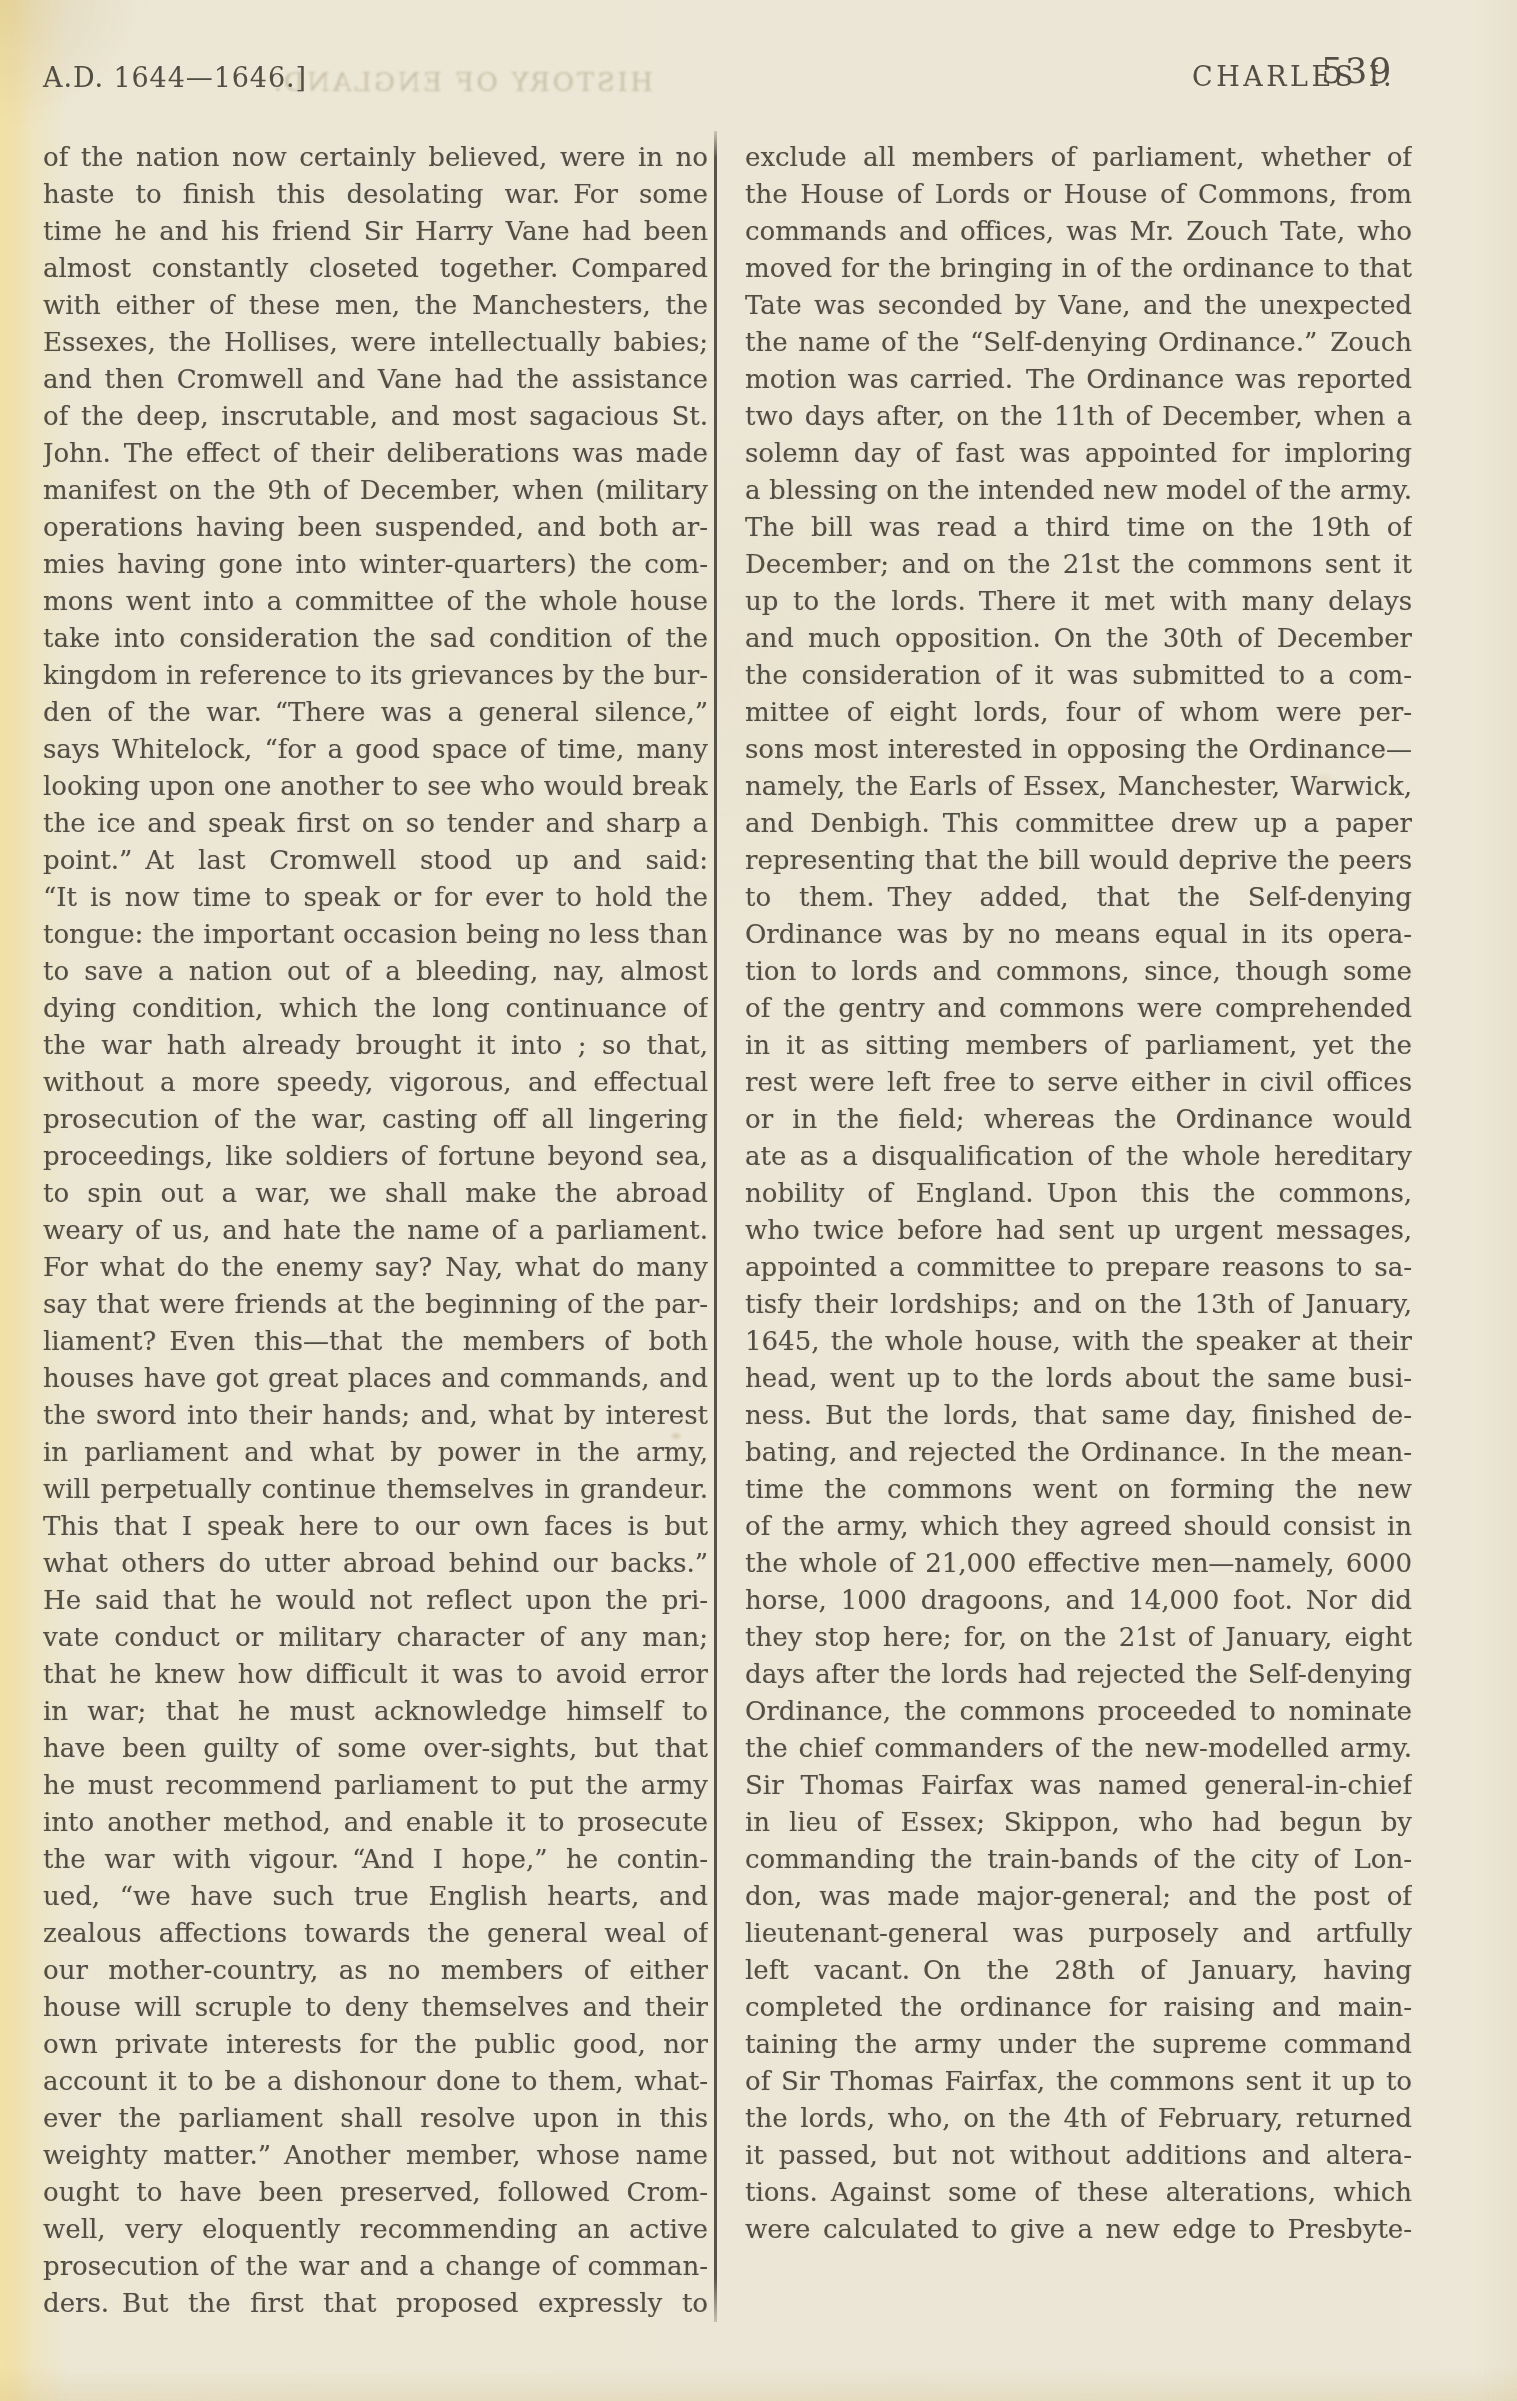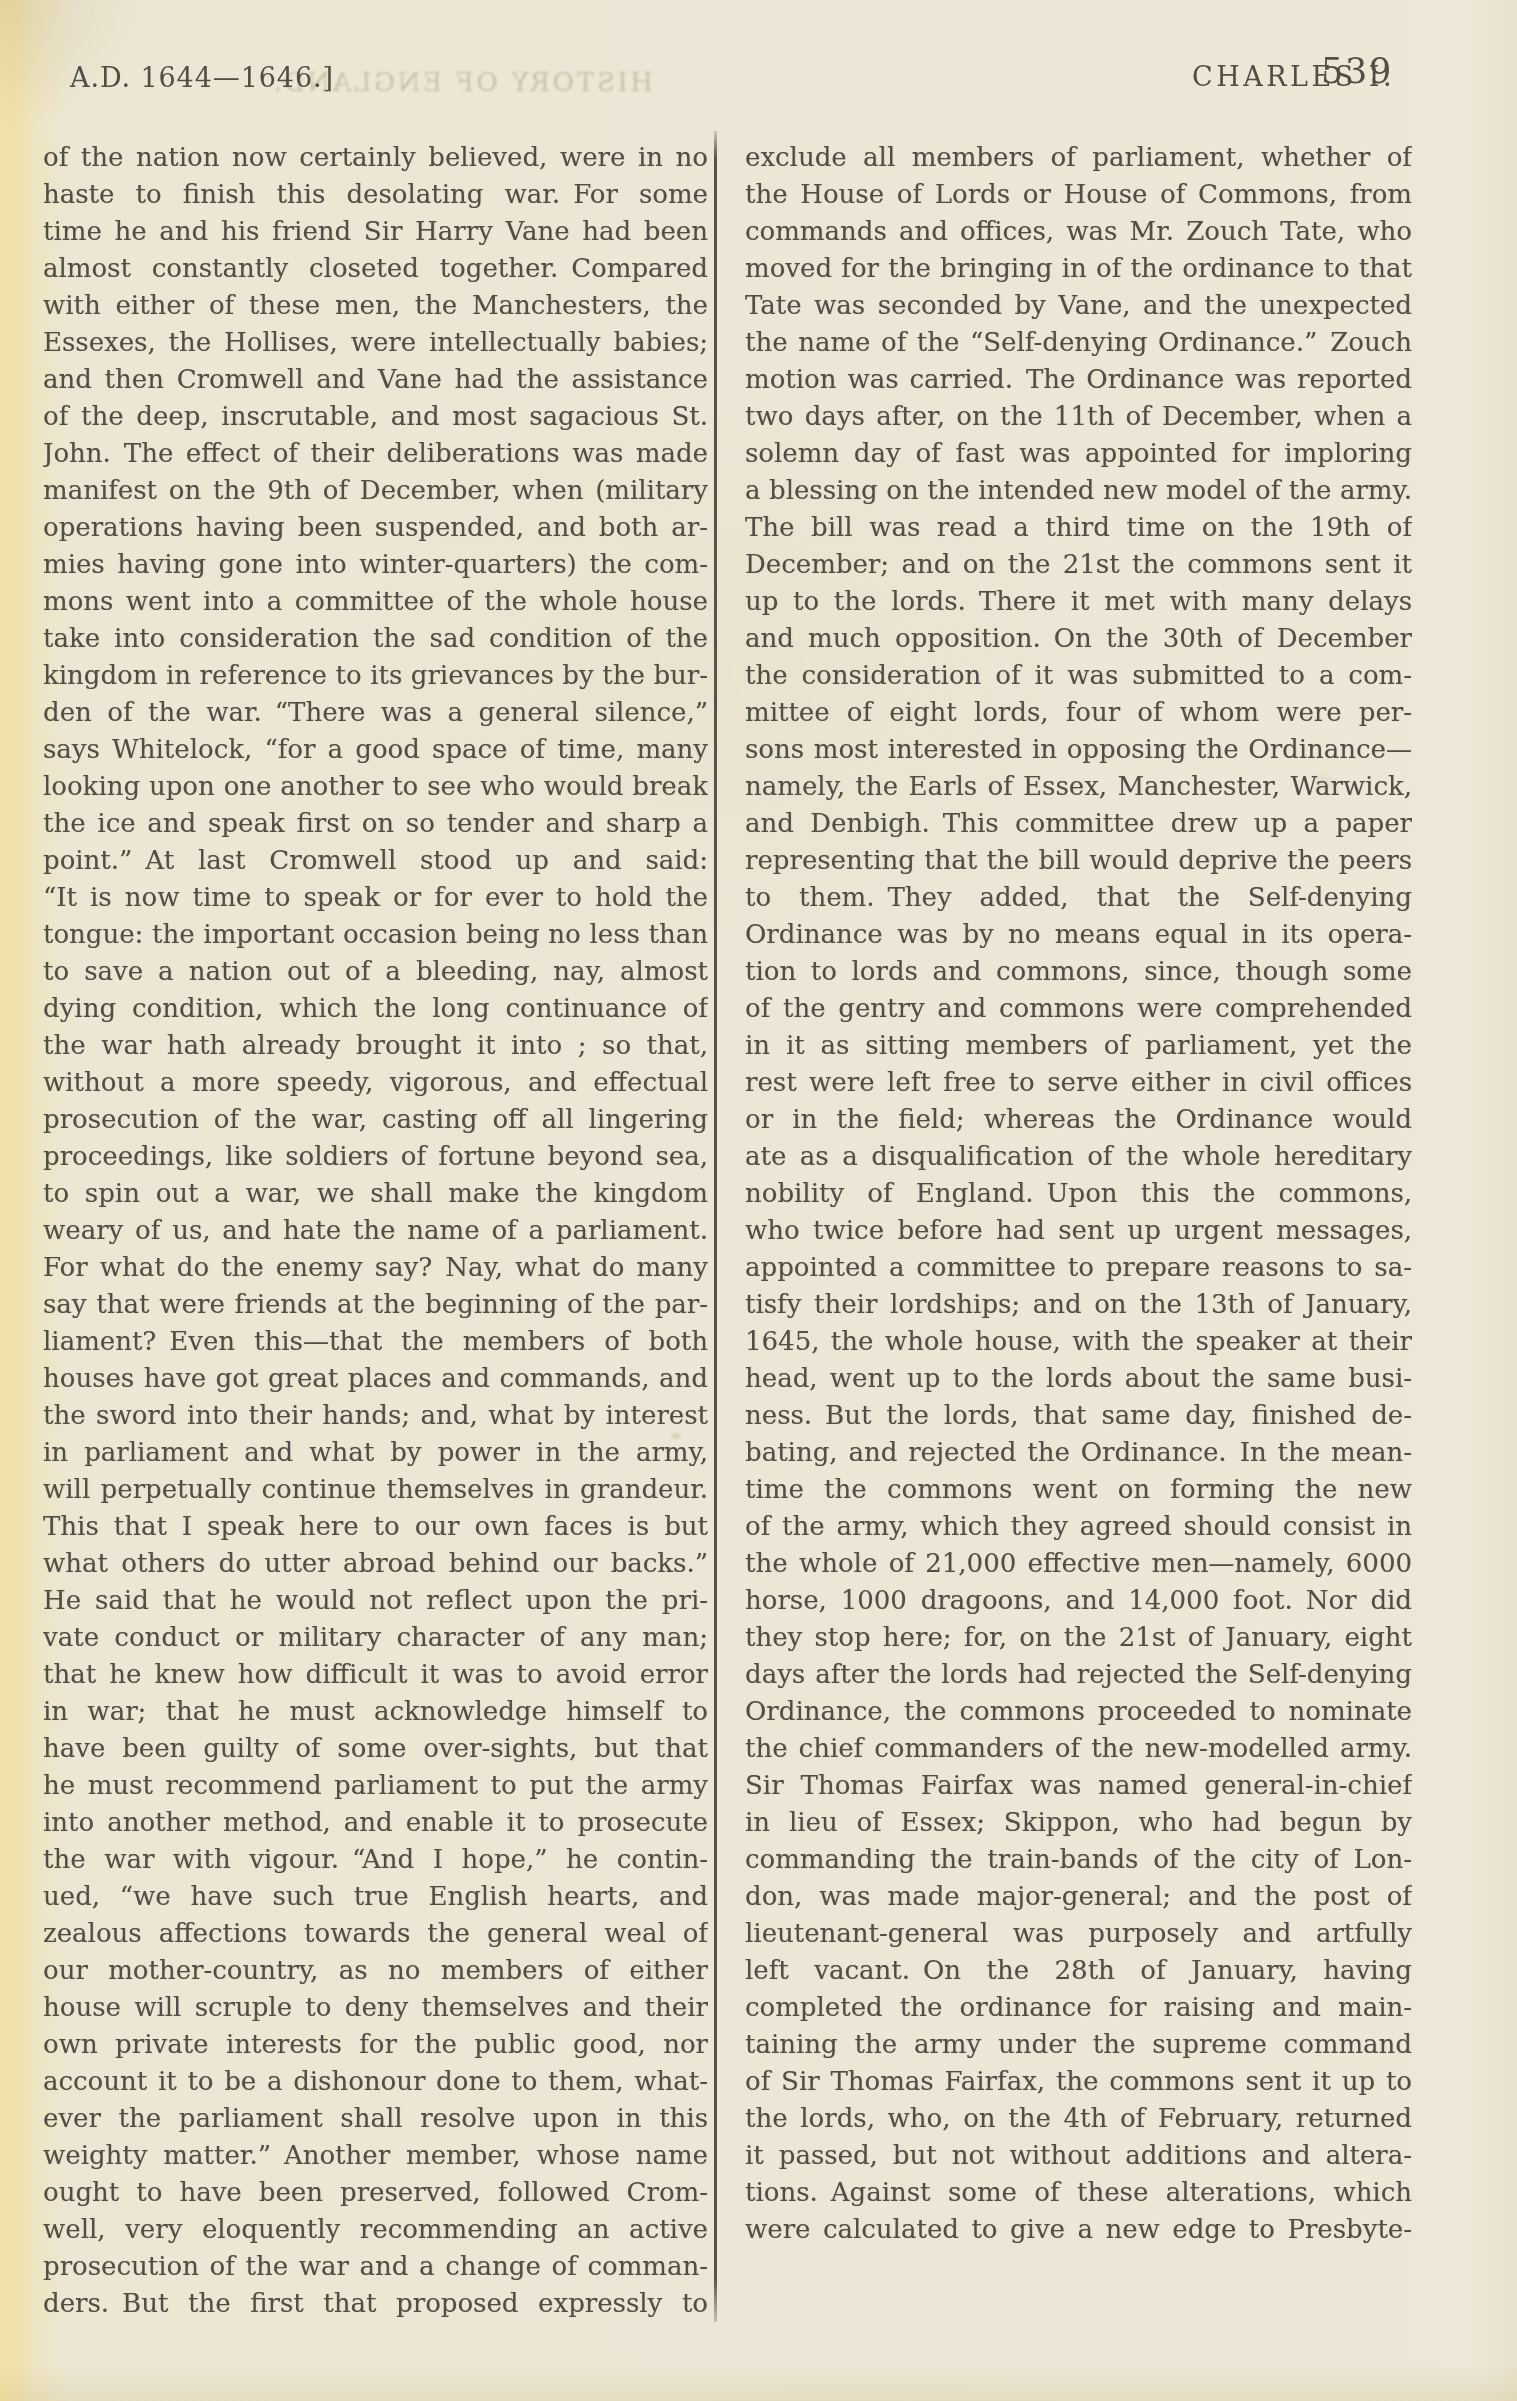--- a/index.html
+++ b/index.html
@@ -17,21 +17,21 @@
       radial-gradient(9px 7px at 676px 1436px, rgba(150,110,50,.25), rgba(150,110,50,0) 70%),
       radial-gradient(21px 16px at 1324px 782px, rgba(190,165,110,.18), rgba(190,165,110,0) 70%),
       radial-gradient(23px 18px at 914px 2497px, rgba(180,155,100,.2), rgba(180,155,100,0) 70%),
       radial-gradient(532px 373px at 46% 28%, rgba(212,198,155,.10), rgba(212,198,155,0) 70%),
       linear-gradient(to top, rgba(205,180,120,.22), rgba(205,180,120,0) 35px),
       linear-gradient(to left, rgba(214,196,150,.18), rgba(214,196,150,0) 41px),
       linear-gradient(to right, #f2e2a7 0px, #f0e0aa 14px, #eee4c0 32px, #ece7d5 69px, #ebe6d5 60%, #ece7d7 100%);
   }
 
   .header { position: absolute; left: 43px; top: 51px; width: 1352px; height: 57px; }
-  .header-left   { position: absolute; left: 0; top: 10.6px; font-size: 27px; letter-spacing: 0.9px; margin-left: 27px; }
+  .header-left   { position: absolute; left: 0; top: 10.6px; font-size: 27px; letter-spacing: 0.9px; }
   .header-center { position: absolute; left: 0; right: 0; top: 9.8px; text-align: right; font-size: 27px; letter-spacing: 3.5px; }
   .header-right  { position: absolute; right: 1.8px; top: 0; font-size: 35px; letter-spacing: 1.8px; }
 
   .ghost {
     position: absolute; left: 271px; top: 67px;
     font-size: 26px; letter-spacing: 2.7px;
     color: rgba(168,156,122,.5);
     transform: scaleX(-1);
     filter: blur(1.2px);
   }
@@ -93,21 +93,21 @@
       <div class="tline">the ice and speak first on so tender and sharp a</div>
       <div class="tline">point.” At last Cromwell stood up and said:</div>
       <div class="tline">“It is now time to speak or for ever to hold the</div>
       <div class="tline">tongue: the important occasion being no less than</div>
       <div class="tline">to save a nation out of a bleeding, nay, almost</div>
       <div class="tline">dying condition, which the long continuance of</div>
       <div class="tline">the war hath already brought it into ; so that,</div>
       <div class="tline">without a more speedy, vigorous, and effectual</div>
       <div class="tline">prosecution of the war, casting off all lingering</div>
       <div class="tline">proceedings, like soldiers of fortune beyond sea,</div>
-      <div class="tline">to spin out a war, we shall make the kingdom</div>
+      <div class="tline">to spin out a war, we shall make the abroad</div>
       <div class="tline">weary of us, and hate the name of a parliament.</div>
       <div class="tline">For what do the enemy say? Nay, what do many</div>
       <div class="tline">say that were friends at the beginning of the par-</div>
       <div class="tline">liament? Even this—that the members of both</div>
       <div class="tline">houses have got great places and commands, and</div>
       <div class="tline">the sword into their hands; and, what by interest</div>
       <div class="tline">in parliament and what by power in the army,</div>
       <div class="tline">will perpetually continue themselves in grandeur.</div>
       <div class="tline">This that I speak here to our own faces is but</div>
       <div class="tline">what others do utter abroad behind our backs.”</div>

